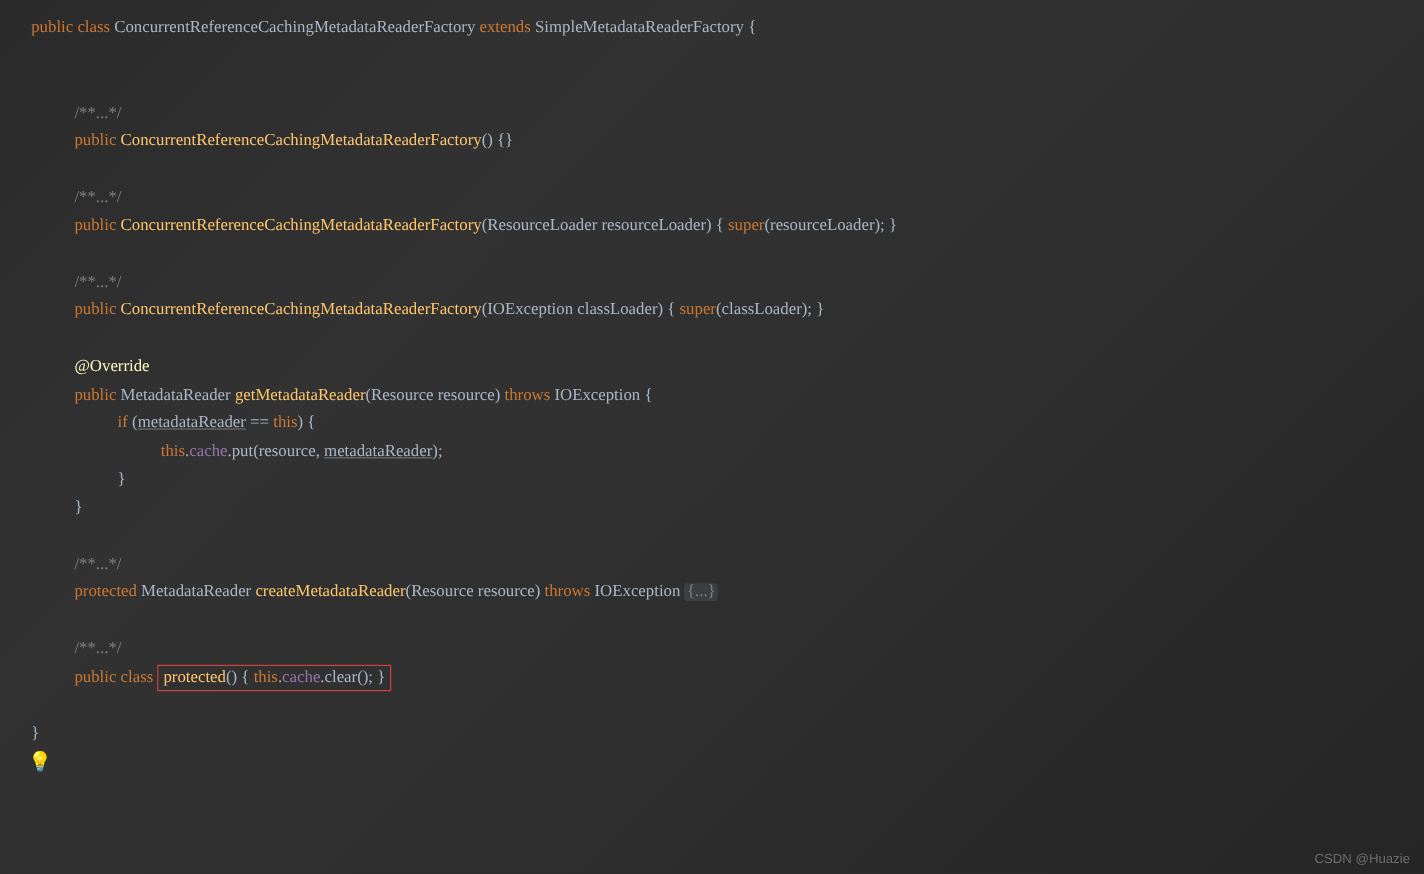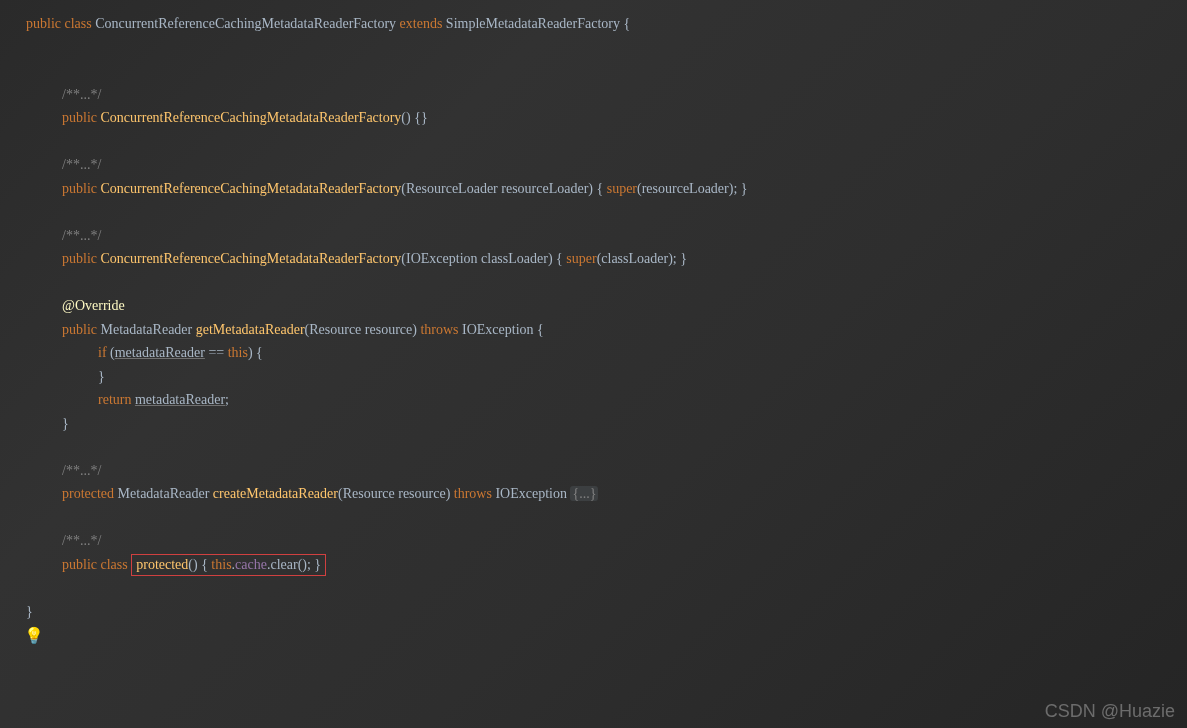--- a/index.html
+++ b/index.html
@@ -41,21 +41,21 @@
       left: 24px;
       top: 624px;
       color: #ffc66d;
       font-size: 16px;
     }
     .watermark {
       position: absolute;
       right: 12px;
       bottom: 6px;
       color: #8a8a8a;
-      font-size: 18px;
+      font-size: 11px;
       font-family: sans-serif;
       opacity: 0.7;
     }
     .folded { background: #3c3f41; color: #808080; border-radius:3px; padding: 0 2px;}
   </style>
 </head>
 <body>
 
 <div class="editor">
 
@@ -77,22 +77,22 @@
   <div class="line">&nbsp;</div>
 
   <div class="line i1"><span class="comment">/**...*/</span></div>
   <div class="line i1"><span class="kw">public</span> <span class="method">ConcurrentReferenceCachingMetadataReaderFactory</span><span>(IOException classLoader) { </span><span class="kw">super</span><span>(classLoader); }</span></div>
 
   <div class="line">&nbsp;</div>
 
   <div class="line i1"><span class="annotation">@Override</span></div>
   <div class="line i1"><span class="kw">public</span><span> MetadataReader </span><span class="method">getMetadataReader</span><span>(Resource resource) </span><span class="kw">throws</span><span> IOException {</span></div>
   <div class="line i2"><span class="kw">if</span><span> (</span><span class="underlined">metadataReader</span><span> == </span><span class="kw">this</span><span>) {</span></div>
+  <div class="line i3"><span class="kw">this</span><span>.</span><span class="field">cache</span><span>.put(resource, </span><span class="underlined">metadataReader</span><span>);</span></div>
   <div class="line i2"><span>}</span></div>
-  <div class="line i2"><span class="kw">return</span><span> </span><span class="underlined">metadataReader</span><span>;</span></div>
   <div class="line i1"><span>}</span></div>
 
   <div class="line">&nbsp;</div>
 
   <div class="line i1"><span class="comment">/**...*/</span></div>
   <div class="line i1"><span class="kw">protected</span><span> MetadataReader </span><span class="method">createMetadataReader</span><span>(Resource resource) </span><span class="kw">throws</span><span> IOException </span><span class="folded">{...}</span></div>
 
   <div class="line">&nbsp;</div>
 
   <div class="line i1"><span class="comment">/**...*/</span></div>

